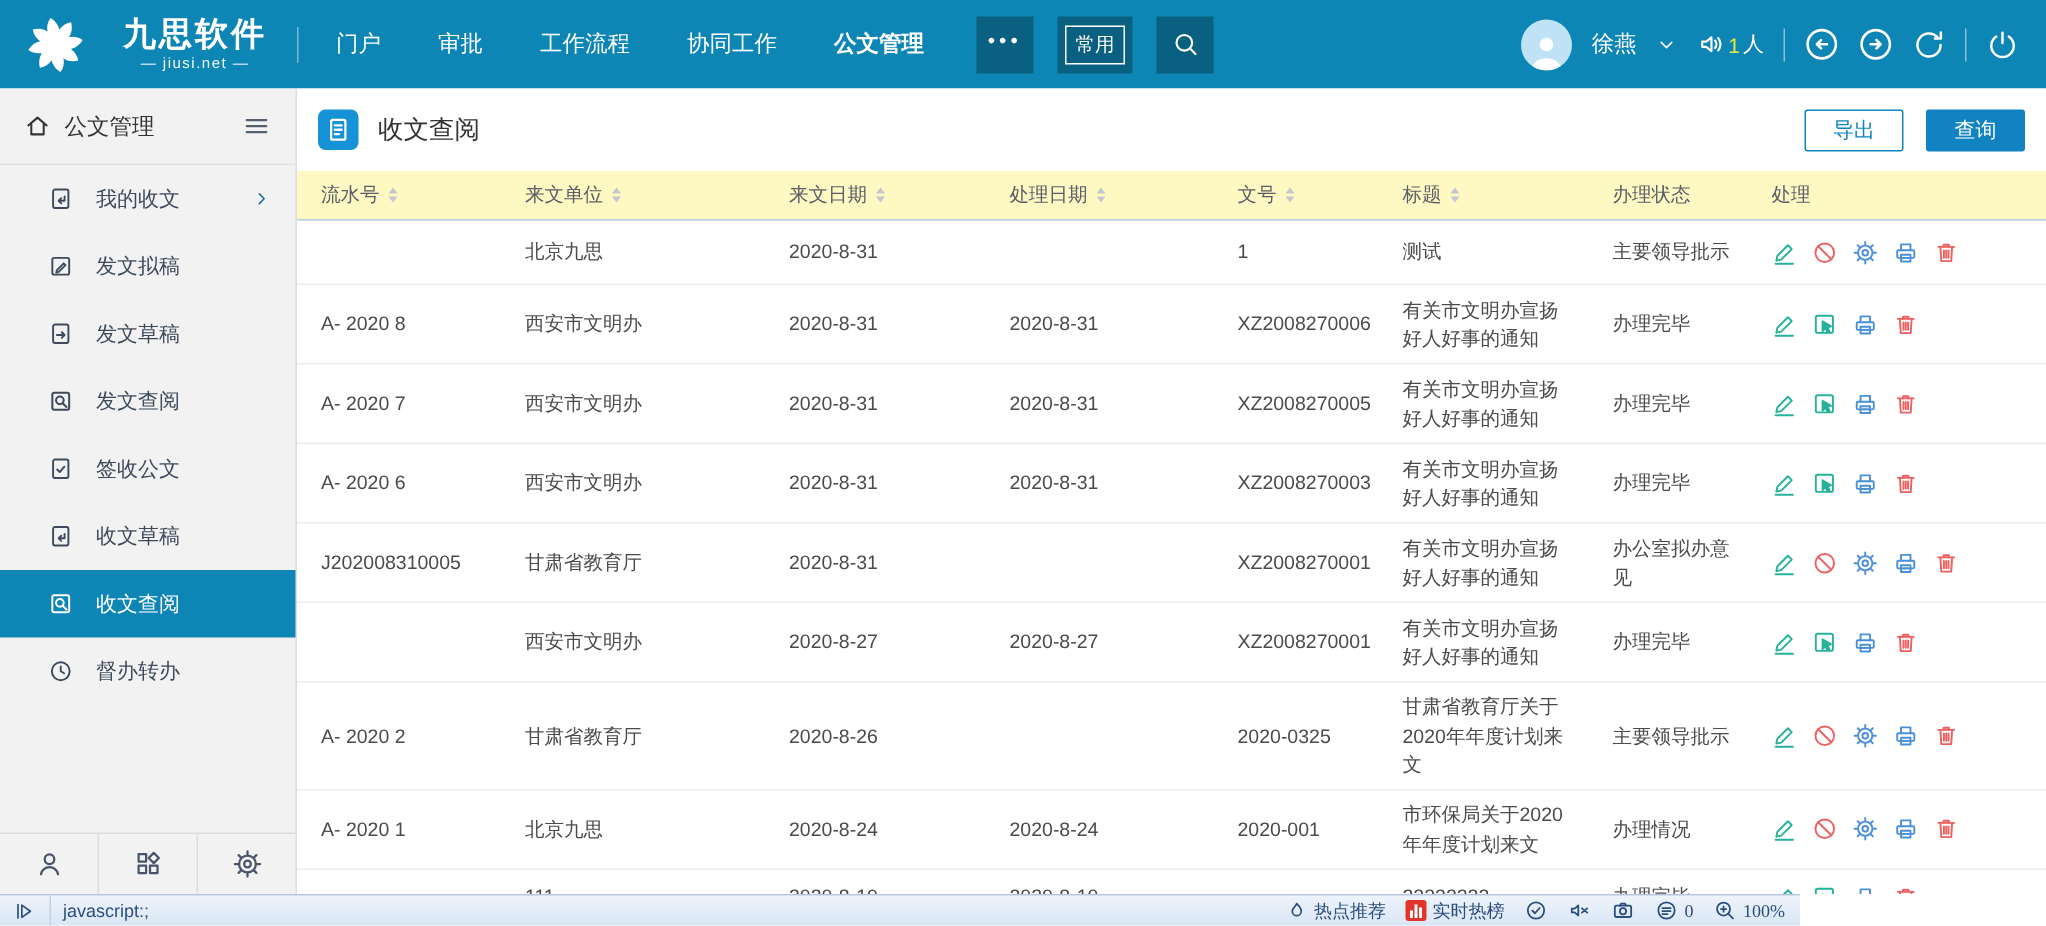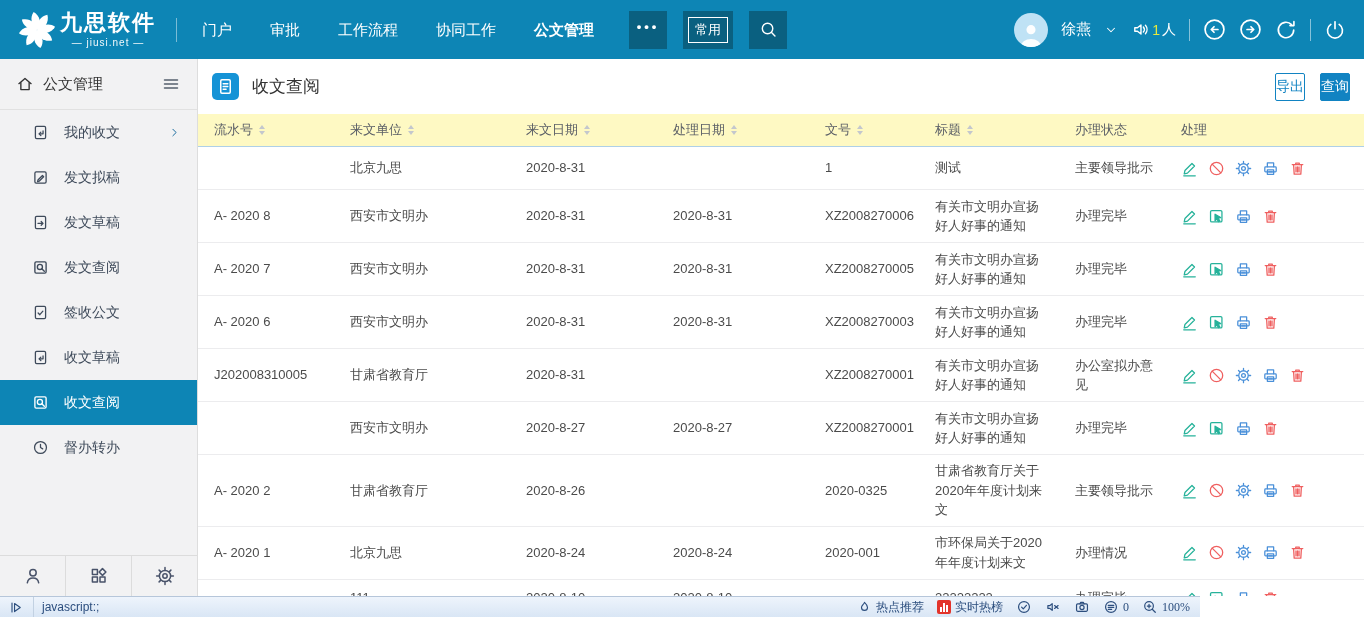--- a/index.html
+++ b/index.html
@@ -1,20 +1,20 @@
 <!DOCTYPE html>
 <html><head>
 <meta charset="utf-8">
 <style>
   * { box-sizing: border-box; margin:0; padding:0; }
   html,body { width:1364px; height:617px; overflow:hidden; font-family:"Liberation Sans", sans-serif; background:#fff; }
 
   
   .topnav { position:absolute; top:0; left:0; width:1364px; height:59px; background:#0d85b5; display:flex; align-items:center; color:#fff; }
-  .brand { display:flex; align-items:center; gap:2px; padding:0 14px 0 16px; }
+  .brand { display:flex; align-items:center; gap:24px; padding:0 14px 0 16px; }
   .brand-name { font-size:22px; font-weight:bold; letter-spacing:2px; line-height:1; }
   .brand-domain { font-size:10px; letter-spacing:1px; text-align:center; margin-top:3px; opacity:.95; }
   .nav-sep { width:1px; height:24px; background:rgba(255,255,255,.45); margin:0 6px; }
   .nav-menu { display:flex; align-items:center; }
   .nav-item { padding:0 19px; font-size:15px; line-height:59px; cursor:pointer; white-space:nowrap; }
   .nav-item.active { font-weight:bold; }
   .nav-sq { width:38px; height:38px; background:#0a6080; display:flex; align-items:center; justify-content:center; margin-left:16px; cursor:pointer; }
   .dots { letter-spacing:3px; font-size:13px; font-weight:bold; line-height:1; padding-bottom:6px; }
   .pill-inner { border:1px solid #fff; padding:3px 6px; font-size:13px; }
   .nav-right { margin-left:auto; display:flex; align-items:center; gap:13px; padding-right:18px; }
@@ -40,21 +40,21 @@
   .side-dock { position:absolute; bottom:0; left:0; width:100%; height:41px; border-top:1px solid #dcdcdc; display:flex; color:#49536a; }
   .dock-cell { flex:1; display:flex; align-items:center; justify-content:center; border-right:1px solid #dcdcdc; cursor:pointer; }
   .dock-cell:last-child { border-right:none; }
 
   
   .main { position:absolute; top:59px; left:198px; width:1166px; height:537px; background:#fff; overflow:hidden; }
   .page-head { height:55px; display:flex; align-items:center; padding:0 14px; }
   .page-ic { width:27px; height:27px; border-radius:5px; background:#1593d6; color:#fff; display:flex; align-items:center; justify-content:center; }
   .page-title { font-size:17px; color:#333; margin-left:13px; }
   .head-btns { margin-left:auto; display:flex; gap:15px; }
-  .btn { font-size:14px; padding:4px 0; cursor:pointer; border-radius:2px; font-family:inherit; }
+  .btn { font-size:14px; padding:4px 18px; cursor:pointer; border-radius:2px; font-family:inherit; }
   .btn-outline { background:#fff; border:1px solid #1183c2; color:#1183c2; }
   .btn-solid { background:#1183c2; border:1px solid #1183c2; color:#fff; }
 
   .grid { display:grid; grid-template-columns:136px 176px 147px 152px 110px 140px 106px 1fr; }
   .thead { background:#fef9c3; height:33px; align-items:center; border-bottom:1px solid #aed0e8; color:#5a5e66; font-size:13px; }
   .th { padding-left:16px; display:flex; align-items:center; gap:6px; white-space:nowrap; }
   .sort { display:inline-flex; flex-direction:column; gap:2px; cursor:pointer; }
   .tri-up { width:0; height:0; border-left:3.5px solid transparent; border-right:3.5px solid transparent; border-bottom:4px solid #c3c7cd; }
   .tri-dn { width:0; height:0; border-left:3.5px solid transparent; border-right:3.5px solid transparent; border-top:4px solid #c3c7cd; }
 

